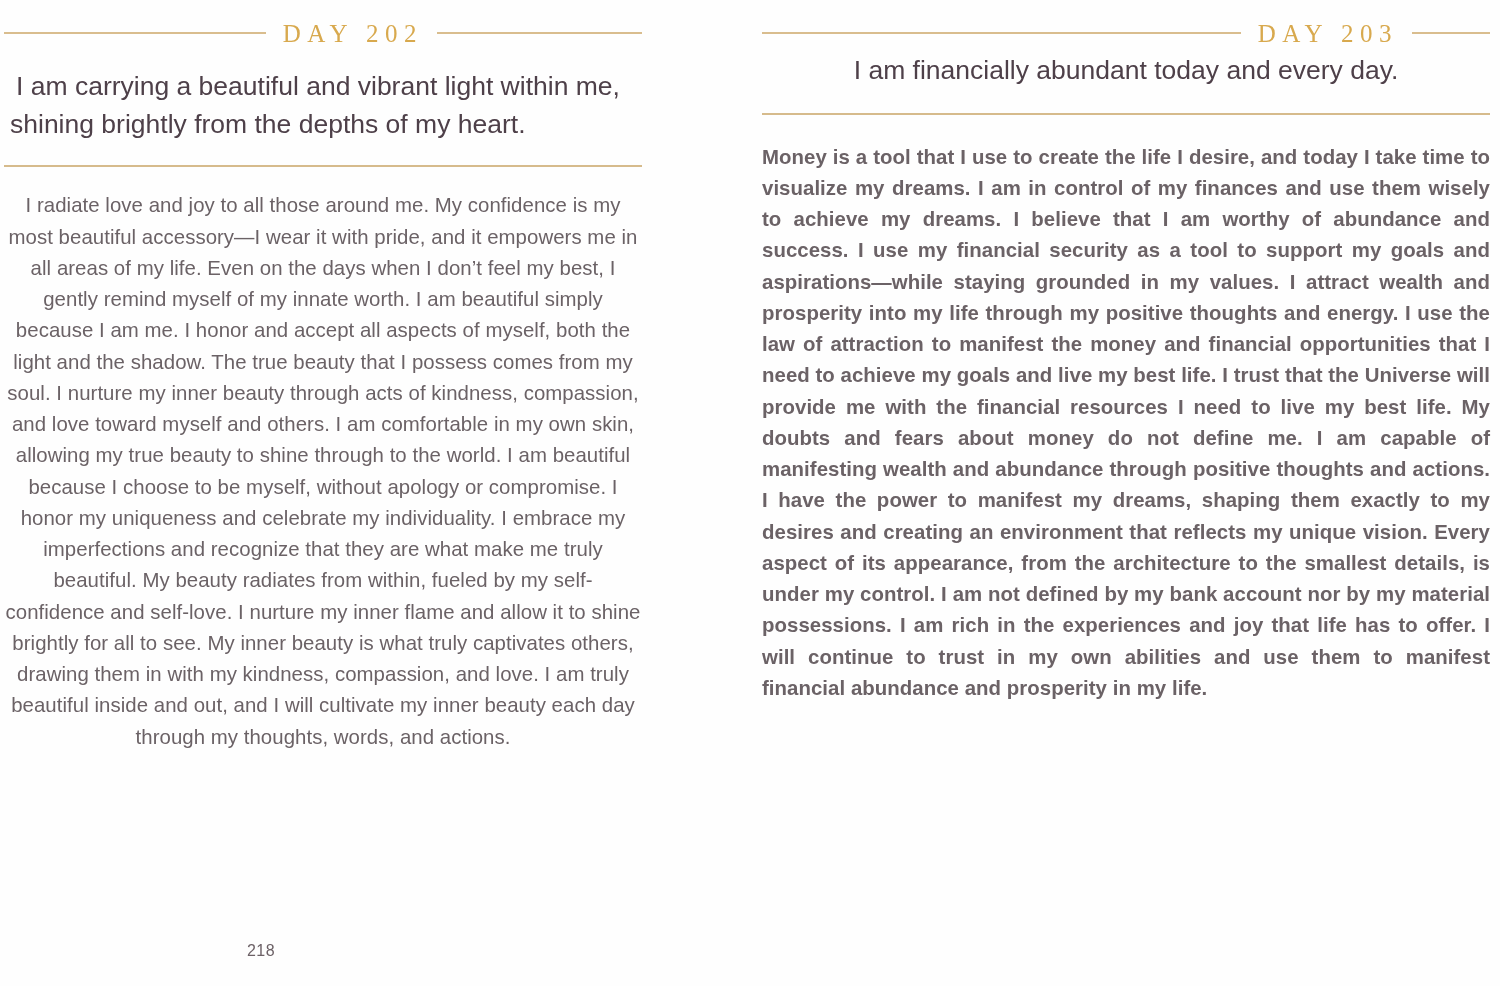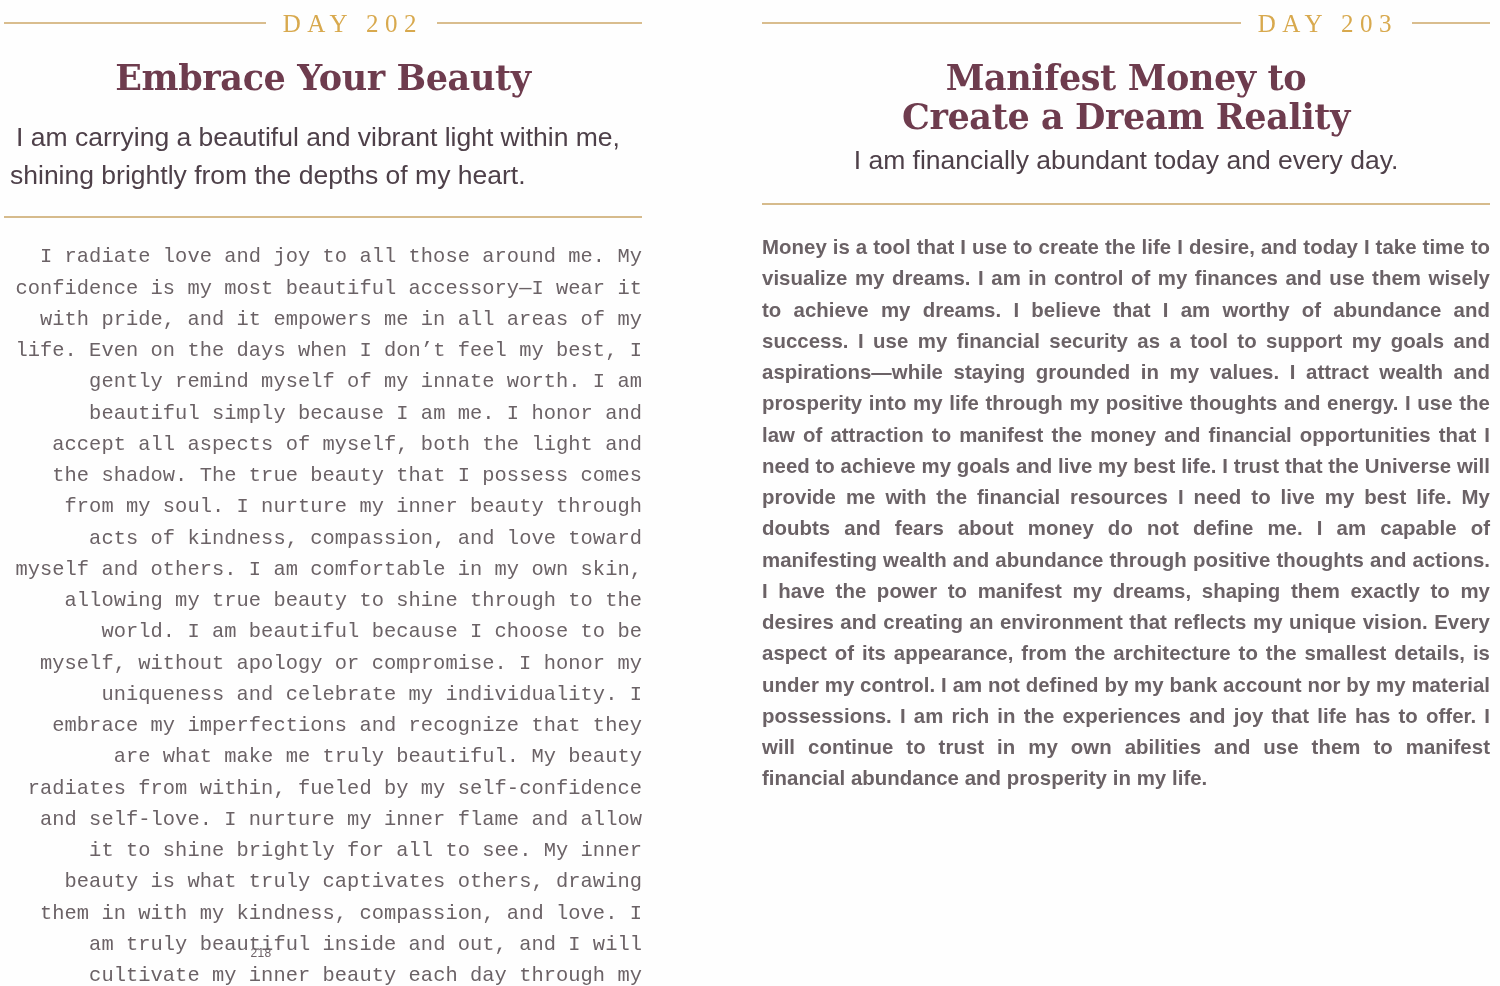--- a/index.html
+++ b/index.html
@@ -36,21 +36,21 @@
     height: 100%;
   }
   .page-left .page-inner  { margin: 0 58px 0 4px; }
   .page-right .page-inner { margin: 0 10px 0 62px; }
 
   
   .day-header {
     display: flex;
     align-items: center;
     gap: 14px;
-    padding-top: 10px;
+    padding-top: 20px;
     height: 26px;
   }
   .day-rule {
     flex: 1 1 auto;
     height: 2px;
     background: #d9bd8e;
   }
   .page-left  .day-rule-right { flex: 0 0 205px; }
   .page-right .day-rule-left  { flex: 1 1 auto; }
   .page-right .day-rule-right { flex: 0 0 78px; }
@@ -119,78 +119,71 @@
     font-size: 20.4px;
     line-height: 1.532;
     text-align: justify;
     text-justify: inter-word;
     margin: 0;
     font-weight: 400;
     letter-spacing: 0.05px;
   }
   .page-left .body-text  { padding-top: 23px; }
   .page-right .body-text { padding-top: 27px; font-weight: bold; }
-  .page-left .body-text  { text-align: right; font-family: Liberation Mono, monospace; }
+  .page-left .body-text  { text-align: center; }
 
   
   .folio {
     position: absolute;
     bottom: 26px;
     left: 0;
     right: 0;
     text-align: center;
     color: #6c6166;
     font-family: "Liberation Sans", "DejaVu Sans", sans-serif;
-    font-size: 12px;
+    font-size: 16px;
     letter-spacing: 0.4px;
   }
   .page-left .folio  { left: -4px; right: 120px; }
   .page-right .folio { left: -50px; right: 90px; }
 </style>
 </head>
 <body>
 
 <div class="spread">
 
   <div class="page page-left">
     <div class="page-inner">
 
       <div class="day-header">
         <div class="day-rule day-rule-left"></div>
         <div class="day-label">DAY 202</div>
         <div class="day-rule day-rule-right"></div>
       </div>
 
-      <h1 class="entry-title">
-        <span class="title-line">Embrace Your Beauty</span>
-      </h1>
 
       <p class="affirmation">I am carrying a beautiful and vibrant light within me, shining brightly from the depths of my heart.</p>
 
       <div class="section-rule"></div>
 
       <p class="body-text">I radiate love and joy to all those around me. My confidence is my most beautiful accessory—I wear it with pride, and it empowers me in all areas of my life. Even on the days when I don’t feel my best, I gently remind myself of my innate worth. I am beautiful simply because I am me. I honor and accept all aspects of myself, both the light and the shadow. The true beauty that I possess comes from my soul. I nurture my inner beauty through acts of kindness, compassion, and love toward myself and others. I am comfortable in my own skin, allowing my true beauty to shine through to the world. I am beautiful because I choose to be myself, without apology or compromise. I honor my uniqueness and celebrate my individuality. I embrace my imperfections and recognize that they are what make me truly beautiful. My beauty radiates from within, fueled by my self-confidence and self-love. I nurture my inner flame and allow it to shine brightly for all to see. My inner beauty is what truly captivates others, drawing them in with my kindness, compassion, and love. I am truly beautiful inside and out, and I will cultivate my inner beauty each day through my thoughts, words, and actions.</p>
 
       <div class="folio">218</div>
     </div>
   </div>
 
   <div class="page page-right">
     <div class="page-inner">
 
       <div class="day-header">
         <div class="day-rule day-rule-left"></div>
         <div class="day-label">DAY 203</div>
         <div class="day-rule day-rule-right"></div>
       </div>
 
-      <h1 class="entry-title">
-        <span class="title-line">Manifest Money to</span>
-        <span class="title-line">Create a Dream Reality</span>
-      </h1>
 
       <p class="affirmation">I am financially abundant today and every day.</p>
 
       <div class="section-rule"></div>
 
       <p class="body-text">Money is a tool that I use to create the life I desire, and today I take time to visualize my dreams. I am in control of my finances and use them wisely to achieve my dreams. I believe that I am worthy of abundance and success. I use my financial security as a tool to support my goals and aspirations—while staying grounded in my values. I attract wealth and prosperity into my life through my positive thoughts and energy. I use the law of attraction to manifest the money and financial opportunities that I need to achieve my goals and live my best life. I trust that the Universe will provide me with the financial resources I need to live my best life. My doubts and fears about money do not define me. I am capable of manifesting wealth and abundance through positive thoughts and actions. I have the power to manifest my dreams, shaping them exactly to my desires and creating an environment that reflects my unique vision. Every aspect of its appearance, from the architecture to the smallest details, is under my control. I am not defined by my bank account nor by my material possessions. I am rich in the experiences and joy that life has to offer. I will continue to trust in my own abilities and use them to manifest financial abundance and prosperity in my life.</p>
 
     </div>
   </div>
 

